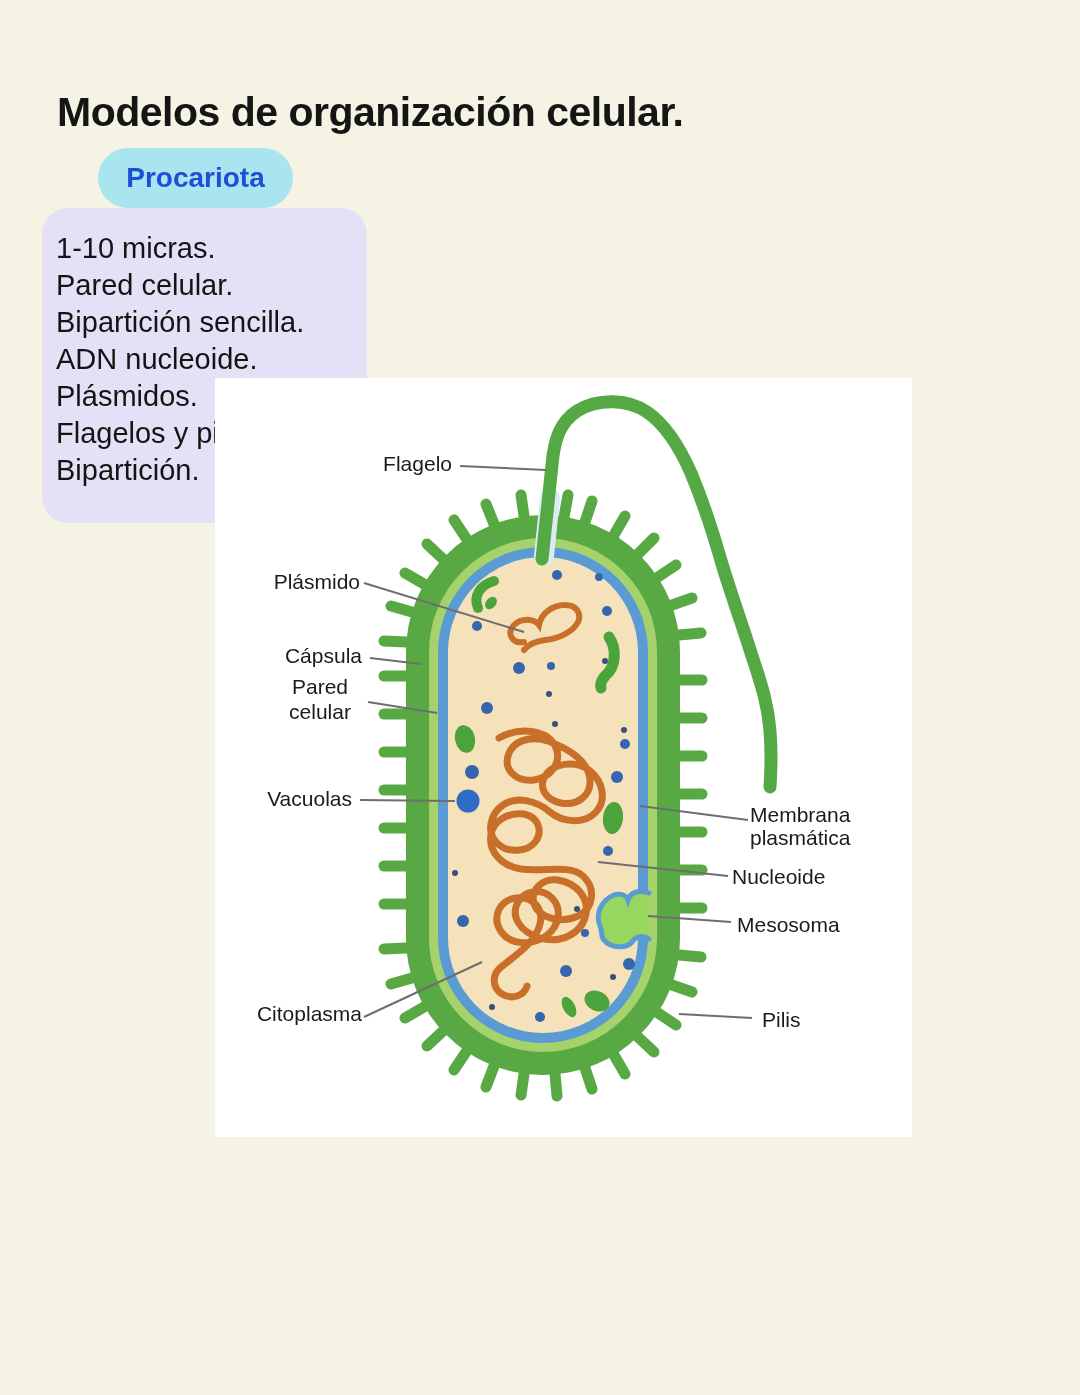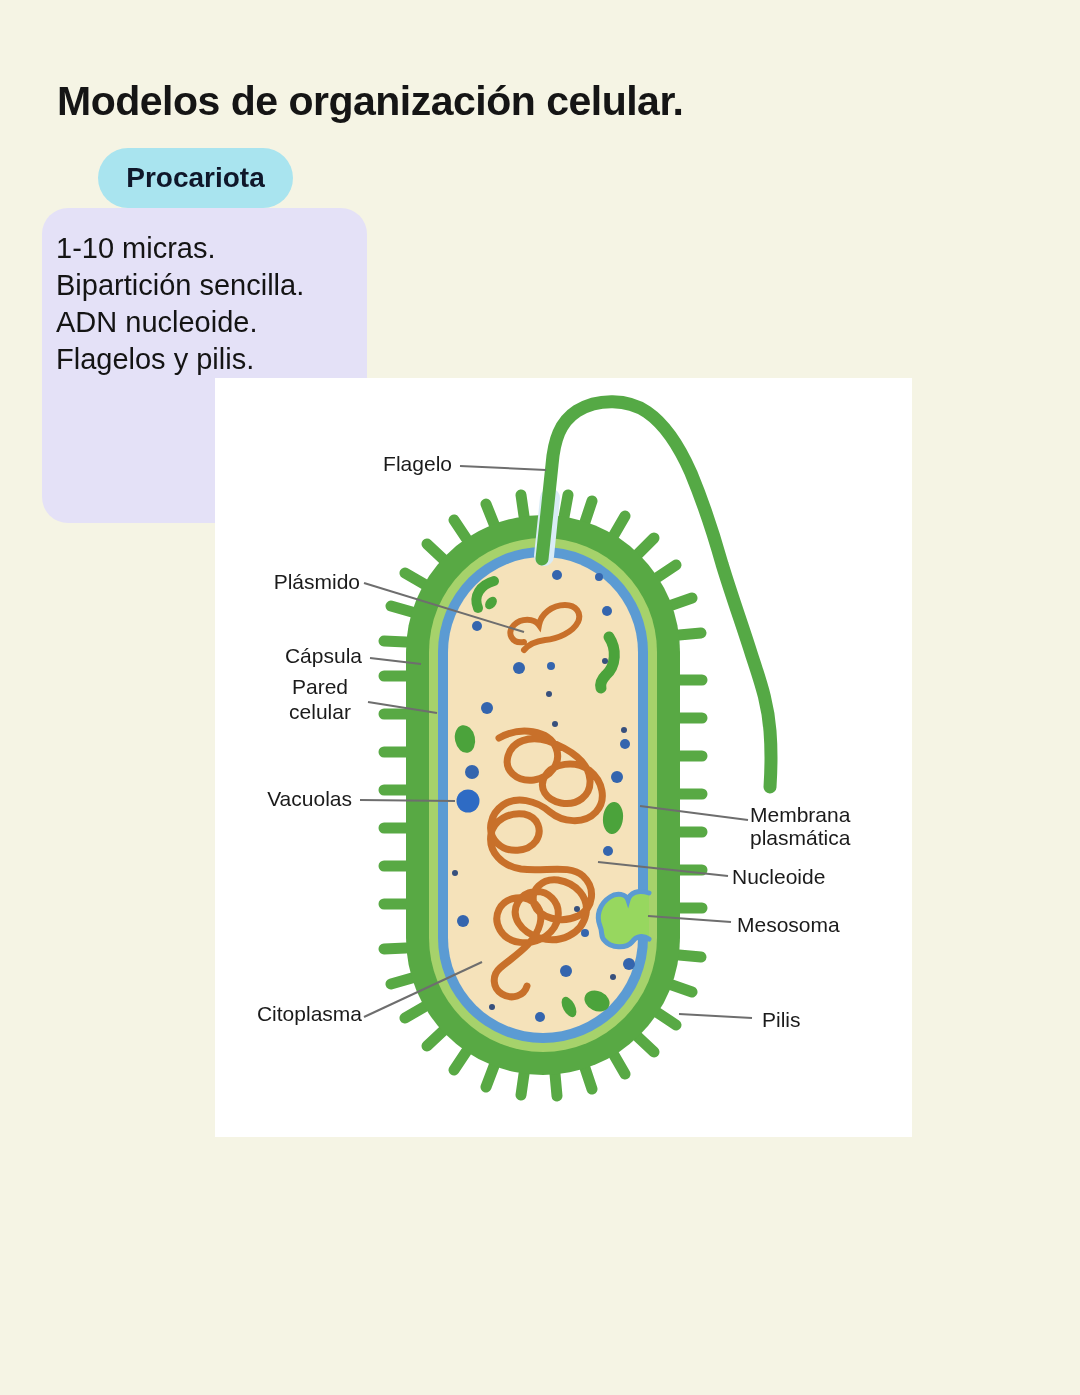--- a/index.html
+++ b/index.html
@@ -4,29 +4,29 @@
 <style>
   html,body{margin:0;padding:0;}
   .page{
     position:relative;
     width:1080px;height:1395px;
     background:#f5f4e4;
     font-family:"Liberation Sans", sans-serif;
     overflow:hidden;
   }
   .page-title{
-    position:absolute;left:57px;top:78px;margin:0;
+    position:absolute;left:57px;top:89px;margin:0;
     font-size:41px;font-weight:700;color:#151515;letter-spacing:-0.5px;
     white-space:nowrap;
   }
   .tag-pill{
     position:absolute;left:98px;top:148px;width:195px;height:60px;
     background:#a9e4ef;border-radius:30px;
     display:flex;align-items:center;justify-content:center;
-    font-size:28px;font-weight:700;color:#0f172a;
+    font-size:28px;font-weight:700;color:#1d4ed8;
   }
   .char-box{
     position:absolute;left:42px;top:208px;width:325px;height:315px;
     background:#e4e1f7;border-radius:26px;
     box-sizing:border-box;padding:22px 0 0 14px;
   }
   .char-line{
     font-size:29px;line-height:37px;color:#141414;white-space:nowrap;
   }
   .diagram-panel{
@@ -43,23 +43,26 @@
 <body>
 
 <div class="page">
 
   <h1 class="page-title">Modelos de organización celular.</h1>
 
   <div class="tag-pill">Procariota</div>
 
   <div class="char-box">
     <div class="char-line">1-10 micras.</div>
+    <div class="char-line">Pared celular.</div>
     <div class="char-line">Bipartición sencilla.</div>
     <div class="char-line">ADN nucleoide.</div>
+    <div class="char-line">Plásmidos.</div>
     <div class="char-line">Flagelos y pilis.</div>
+    <div class="char-line">Bipartición.</div>
   </div>
 
   <div class="diagram-panel">
     <svg width="685" height="759" viewBox="215 378 685 759">
 
       <path d="M406,642 L384,641 M412,612 L391,606 M424,584 L405,573 M443,559 L427,544 M466,538 L454,520 M494,524 L486,504 M524,516 L521,495 M564,517 L568,495 M585,522 L592,501 M614,535 L625,516 M638,554 L654,538 M658,577 L676,565 M672,605 L692,598 M679,635 L701,633
            M406,676 L384,676 M406,714 L384,714 M406,752 L384,752 M406,790 L384,790 M406,828 L384,828 M406,866 L384,866 M406,904 L384,904
            M680,680 L702,680 M680,718 L702,718 M680,756 L702,756 M680,794 L702,794 M680,832 L702,832 M680,870 L702,870 M680,908 L702,908
            M679,955 L701,957 M672,985 L692,992 M658,1013 L676,1025 M638,1037 L654,1052 M614,1055 L625,1074 M585,1068 L592,1089 M555,1074 L557,1096 M524,1074 L521,1095 M494,1066 L486,1087 M466,1052 L454,1070 M443,1031 L427,1046 M424,1007 L405,1018 M412,978 L391,984 M406,948 L384,949" stroke="#58a944" stroke-width="11" stroke-linecap="round" fill="none"></path>
 

